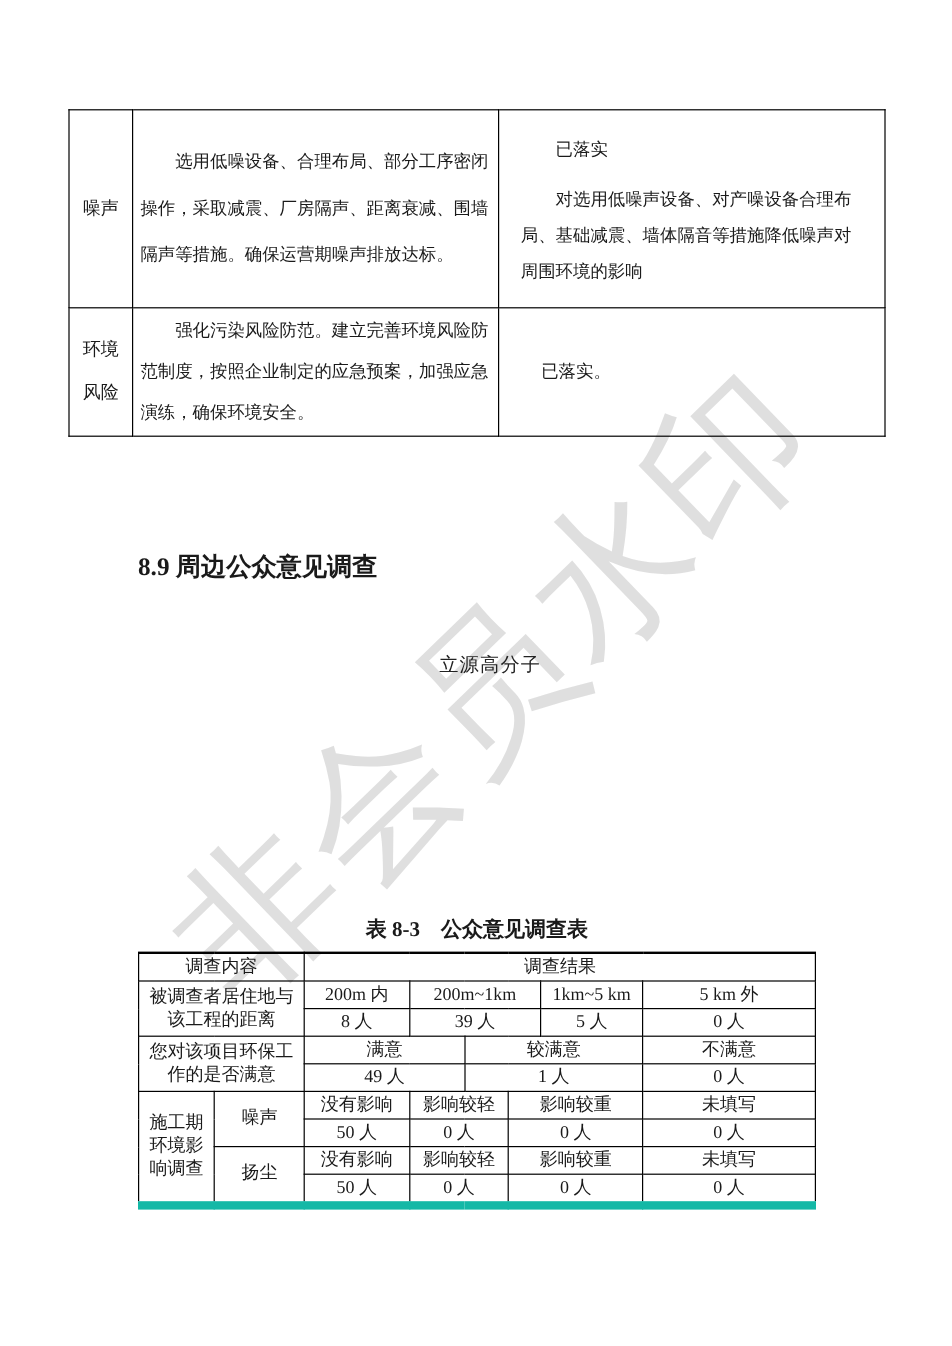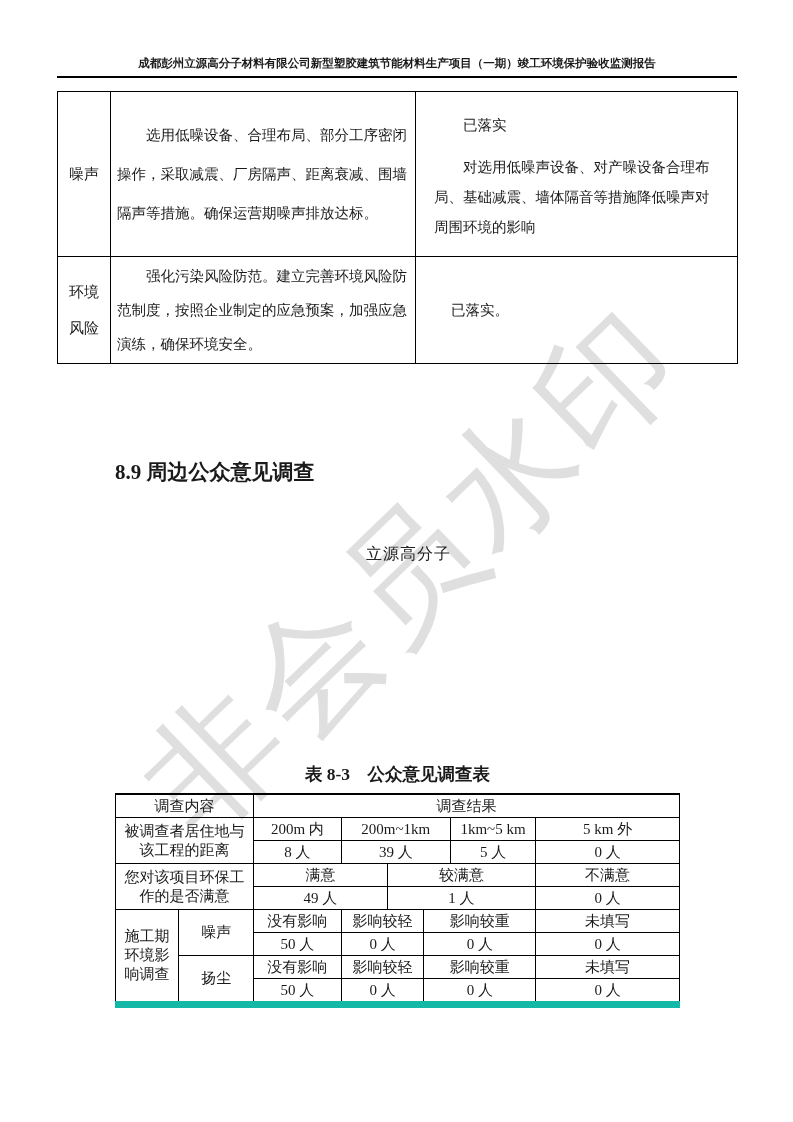--- a/index.html
+++ b/index.html
@@ -137,23 +137,20 @@
     position:absolute;right:121px;
   }
 </style>
 </head>
 <body>
 
 <div class="page">
 
   <div class="watermark">非会员水印</div>
 
-  <div class="header">
-    <span>成都彭州立源高分子材料有限公司新型塑胶建筑节能材料生产项目（一期）竣工环境保护验收监测报告</span>
-  </div>
 
   <table class="measures">
     <colgroup>
         <col style="width:53px">
         <col style="width:305px">
         <col style="width:322px">
       </colgroup>
     <tbody>
     <tr class="rowB" style="height:123px">
       <td class="lbl">噪声</td>

